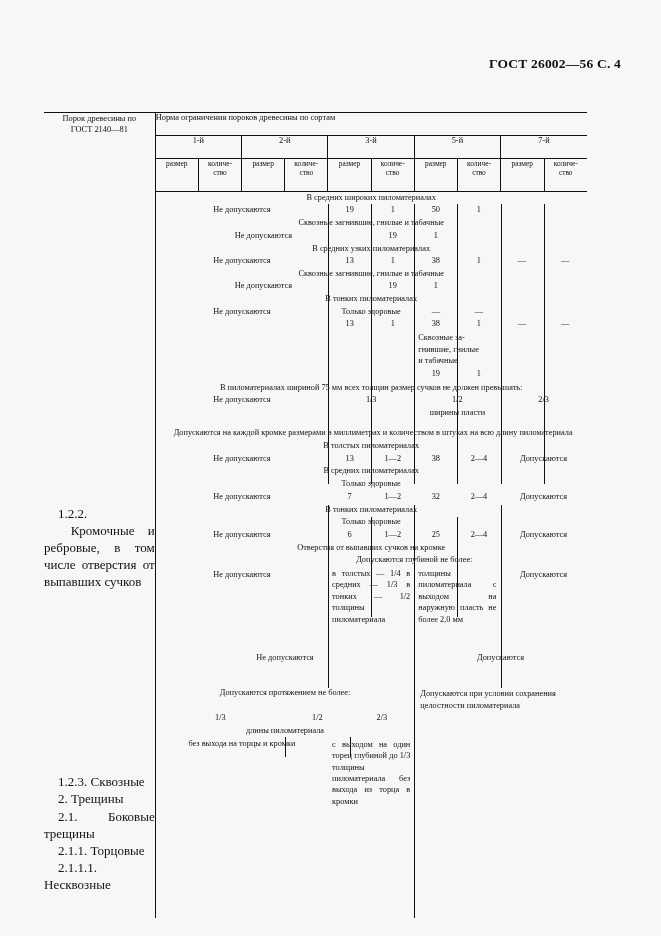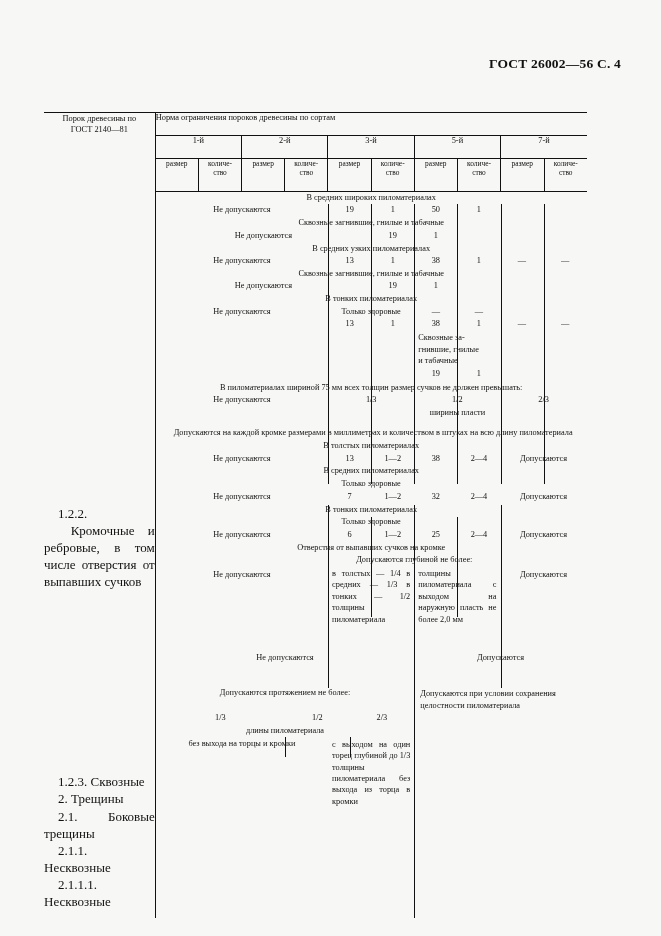--- a/index.html
+++ b/index.html
@@ -235,21 +235,21 @@
       <td class="left-col" style="height:726px">
         <div style="height:313px"></div>
         <div class="ind">
           <span>1.2.2.</span>
           <span>&nbsp;&nbsp;</span><span>Кромочные и ребровые, в том числе отверстия от выпавших сучков</span>
         </div>
         <div style="height:183px"></div>
         <div class="ind">1.2.3.   Сквозные</div>
         <div class="ind">2.   Трещины</div>
         <div class="ind">2.1.   Боковые трещины</div>
-        <div class="ind">2.1.1.   Несквозные</div>
+        <div class="ind">2.1.1.   Торцовые</div>
         <div class="ind">2.1.1.1.   Несквозные</div>
       </td>
 
       <td class="body-col bl-thin" colspan="5">
         <div class="grid">
 
           <div class="vrule" style="left:172.4px; top:12px; height:280px"></div>
           <div class="vrule" style="left:215.5px; top:12px; height:280px"></div>
           <div class="vrule" style="left:258.6px; top:12px; height:280px"></div>
           <div class="vrule" style="left:301.7px; top:12px; height:280px"></div>

